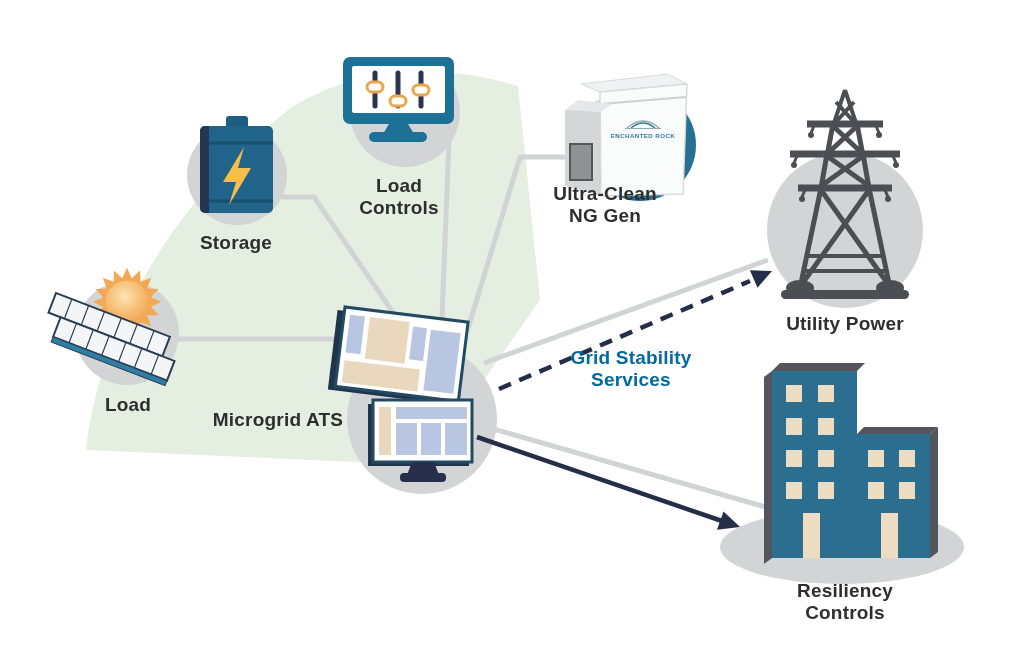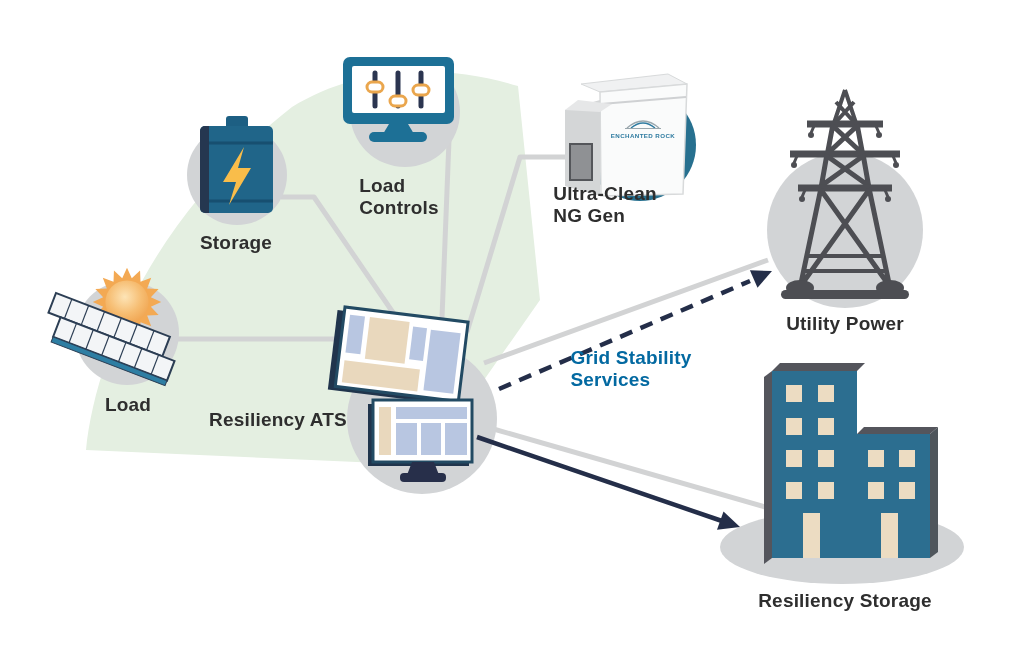--- a/index.html
+++ b/index.html
@@ -1,21 +1,21 @@
 <!DOCTYPE html>
 <html><head>
 <meta charset="utf-8">
 <style>
   html,body{margin:0;padding:0;background:#ffffff;}
   #stage{position:relative;width:1024px;height:663px;background:#ffffff;overflow:hidden;
          font-family:"Liberation Sans",sans-serif;}
   #diagram-svg{position:absolute;left:0;top:0;width:1024px;height:663px;}
   .label{position:absolute;transform:translate(-50%,-50%);
          font:700 19px/21.5px "Liberation Sans",sans-serif;
-         color:#2e2e2e;white-space:pre-line;letter-spacing:.2px;}
+         color:#2e2e2e;text-align:center;white-space:pre-line;letter-spacing:.2px;}
   .label.teal{color:#0369a1;}
 </style>
 </head>
 <body>
 
 <div id="stage">
 
 <svg id="diagram-svg" viewBox="0 0 1024 663">
   <defs>
     <radialGradient id="sunGrad" cx="45%" cy="38%" r="70%">
@@ -192,19 +192,19 @@
     </g>
   </g>
 </svg>
 
 <div class="label" style="left:128px;top:405px">Load</div>
 <div class="label" style="left:236px;top:243px">Storage</div>
 <div class="label" style="left:399px;top:196px">Load
 Controls</div>
 <div class="label" style="left:605px;top:204px">Ultra-Clean
 NG Gen</div>
-<div class="label" style="left:278px;top:420px">Resiliency ATS</div>
+<div class="label" style="left:278px;top:420px">Microgrid ATS</div>
 <div class="label" style="left:845px;top:324px">Utility Power</div>
-<div class="label" style="left:845px;top:601px">Resiliency Storage</div>
+<div class="label" style="left:845px;top:601px">Resiliency Controls</div>
 <div class="label teal" style="left:631px;top:368px">Grid Stability
 Services</div>
 
 </div>
 
 </body></html>

